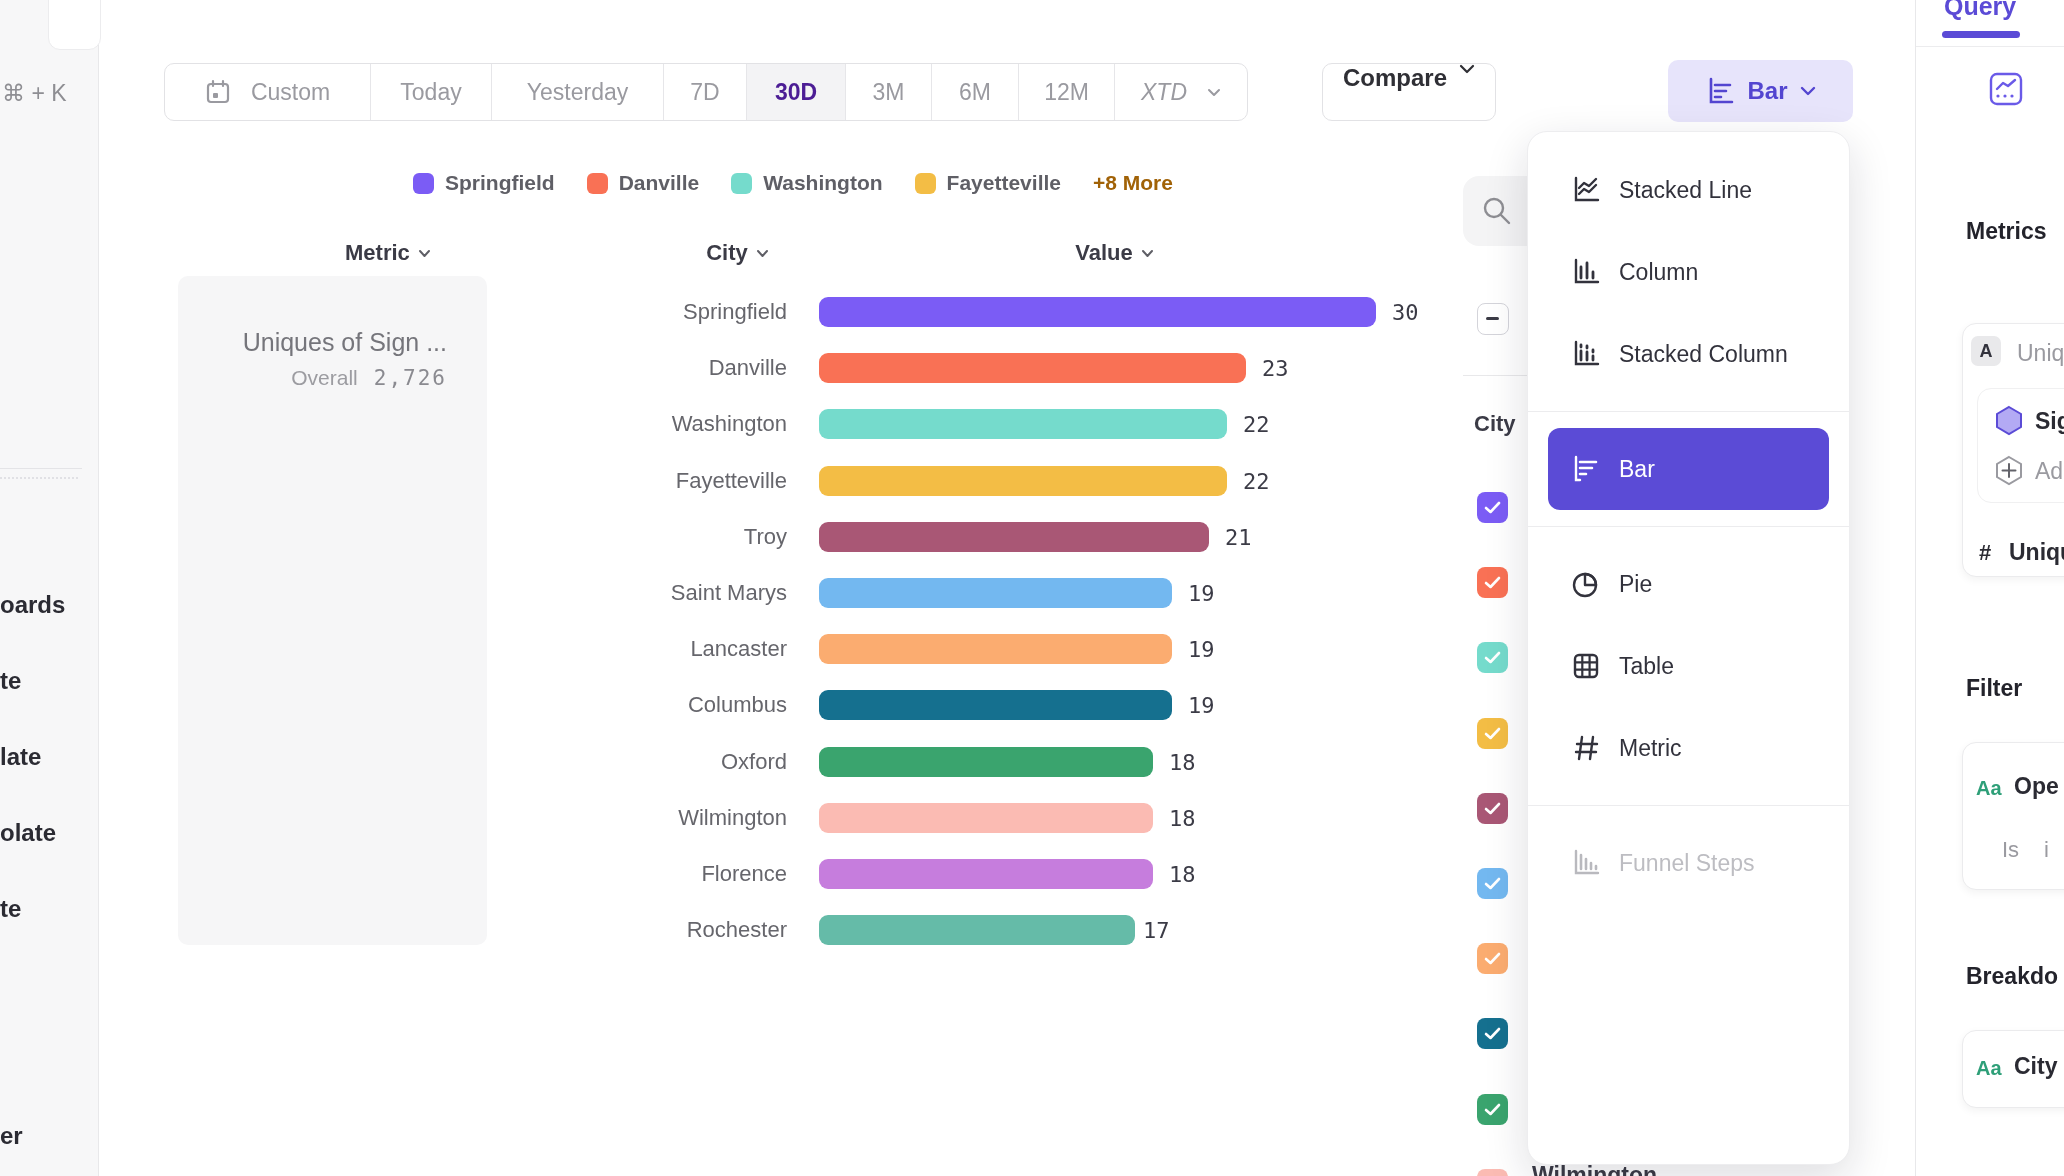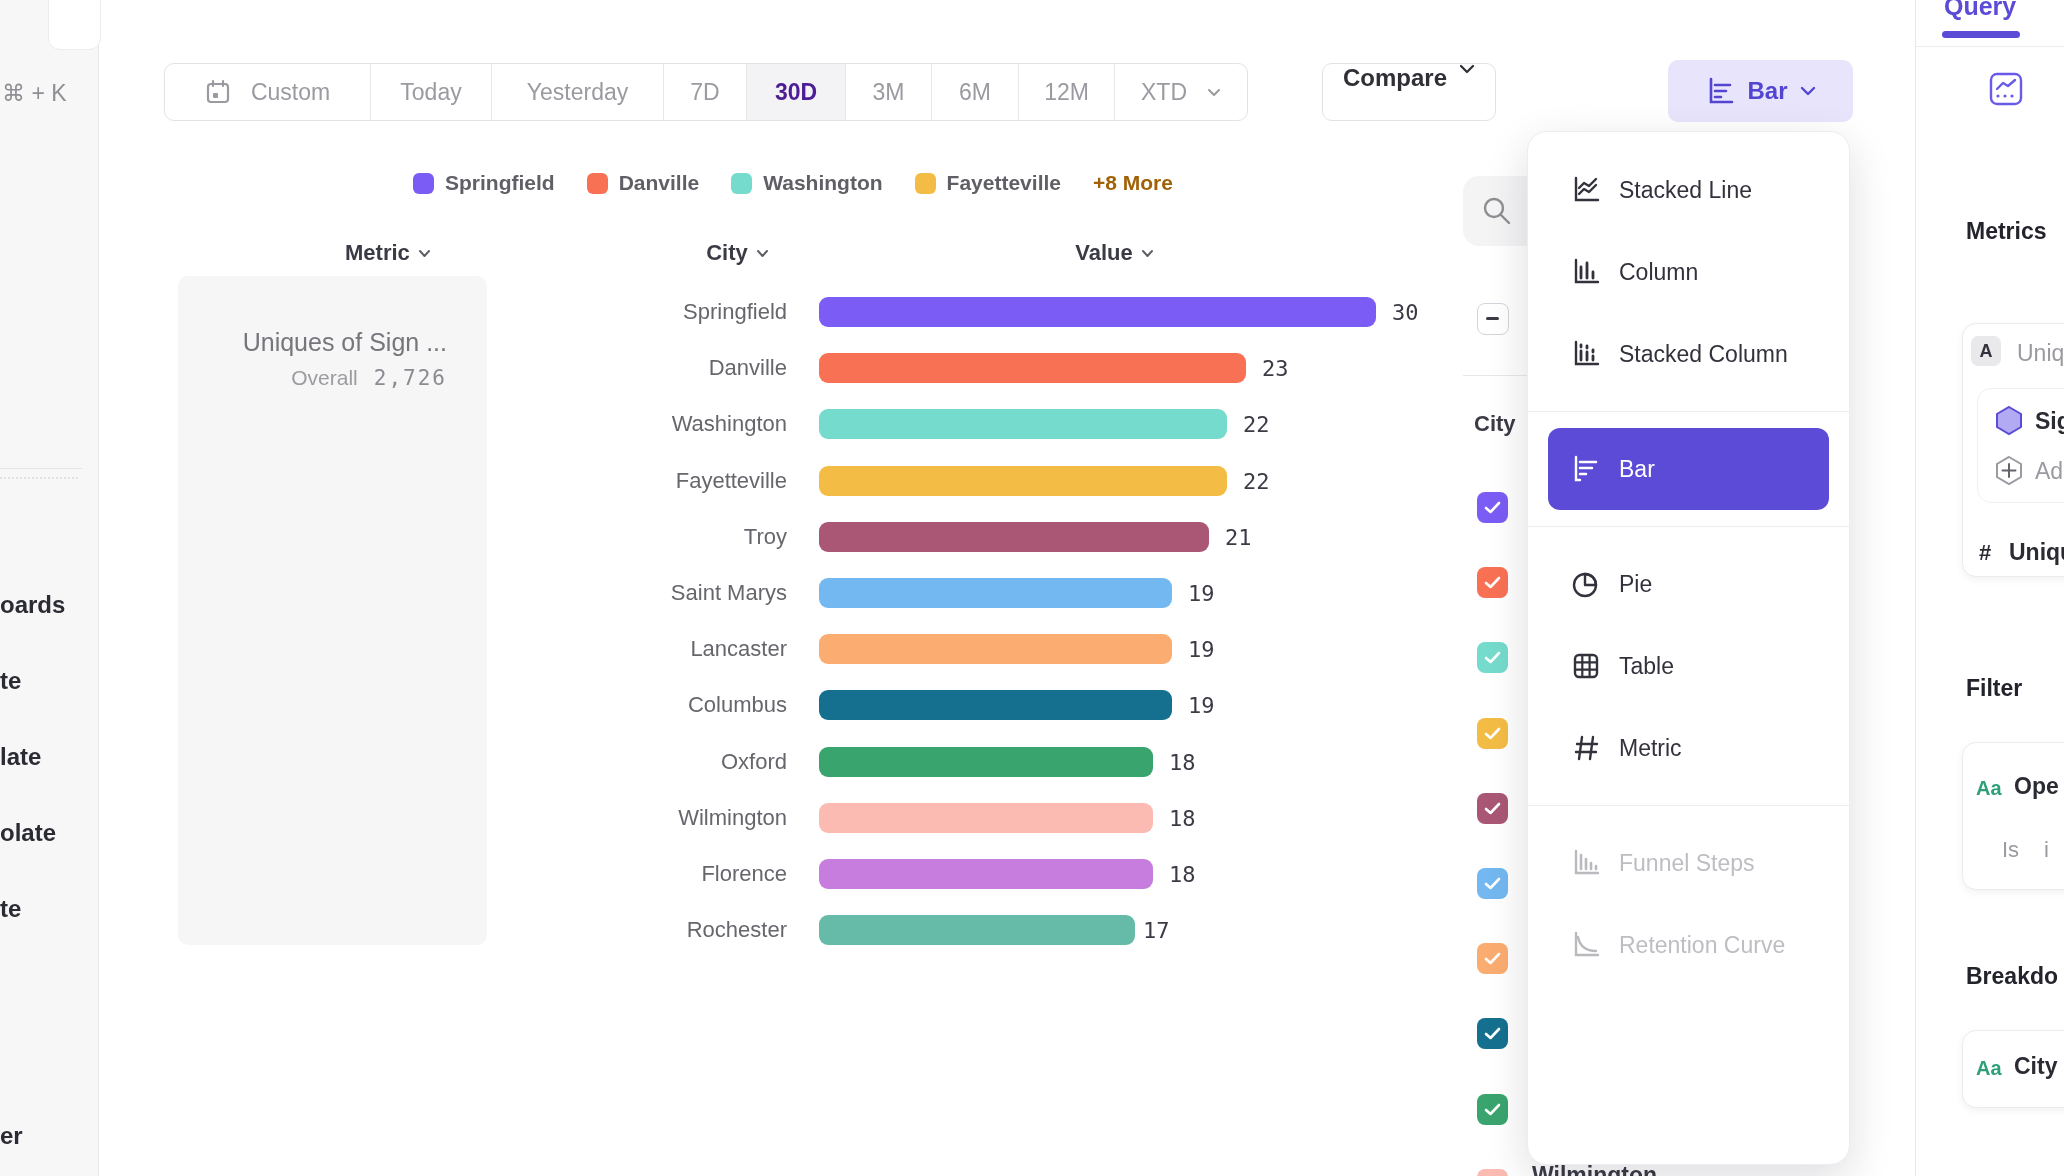--- a/index.html
+++ b/index.html
@@ -11,21 +11,21 @@
   #sidebar{left:0;top:0;width:98px;height:1176px;background:#F7F7F8;border-right:1px solid #E8E8EA;}
   #sidebar-corner-card{left:48px;top:-12px;width:51px;height:60px;background:#fff;border:1px solid #ECECEE;border-radius:12px;}
   #sidebar-shortcut{left:2px;top:80px;font-size:23px;color:#8E8E93;white-space:nowrap;}
   #sidebar-div1{left:0;top:468px;width:82px;border-top:1px solid #E4E4E7;}
   #sidebar-div2{left:0;top:477px;width:78px;border-top:2px dotted #E1E1E5;}
   .side-nav{left:0;width:80px;height:30px;font-size:24px;font-weight:600;color:#2B2B33;white-space:nowrap;overflow:hidden;}
 
   
   #range-group{left:164px;top:63px;height:58px;display:flex;border:1px solid #E2E2E5;border-radius:10px;background:#fff;box-sizing:border-box;}
   .range-seg{display:flex;align-items:center;justify-content:center;gap:20px;font-size:23px;font-weight:500;color:#9A9AA0;border-right:1px solid #E6E6E9;box-sizing:border-box;cursor:pointer;}
-  .range-seg:last-child{border-right:none;border-radius:0 9px 9px 0;}
+  .range-seg:last-child{border-right:none;border-radius:0 9px 9px 0;font-style:italic;}
   .range-seg:first-child{border-radius:9px 0 0 9px;}
   .range-seg.active{background:#F3F3F5;color:#4c1d95;font-weight:700;}
   #compare-btn{left:1322px;top:63px;width:174px;height:58px;border:1px solid #E2E2E5;border-radius:10px;display:flex;align-items:flex-start;justify-content:center;gap:12px;font-size:24px;font-weight:600;color:#2F2F35;box-sizing:border-box;cursor:pointer;background:#fff;}
   #chart-type-btn{left:1668px;top:60px;width:185px;height:62px;background:#E7E4FB;border-radius:10px;display:flex;align-items:center;justify-content:center;gap:12px;font-size:24px;font-weight:700;color:#5345D0;cursor:pointer;}
 
   
   #legend{left:413px;top:170px;height:26px;display:flex;align-items:center;gap:32px;}
   .legend-item{display:flex;align-items:center;gap:11px;font-size:21px;font-weight:600;color:#5F5F66;}
   .legend-swatch{width:21px;height:21px;border-radius:6px;}
   #legend-more{font-size:21px;font-weight:600;color:#a16207;}
@@ -377,27 +377,20 @@
         <span>Metric</span>
       </div>
       <div class="menu-divider"></div>
       <div class="menu-item disabled">
         <svg class="menu-icon" viewBox="0 0 30 30">
           <path d="M5 3 V25 H27" fill="none" stroke="#B9B9BE" stroke-width="2.4" stroke-linecap="round"></path>
           <path d="M10 7 V21 M15 11 V21 M20 15 V21 M25 18 V21" stroke="#B9B9BE" stroke-width="2.6" stroke-linecap="round"></path>
         </svg>
         <span>Funnel Steps</span>
       </div>
-      <div class="menu-item disabled">
-        <svg class="menu-icon" viewBox="0 0 30 30">
-          <path d="M5 3 V25 H27" fill="none" stroke="#B9B9BE" stroke-width="2.4" stroke-linecap="round"></path>
-          <path d="M7 7 C9 17 15 21 25 21" fill="none" stroke="#B9B9BE" stroke-width="2.4" stroke-linecap="round"></path>
-        </svg>
-        <span>Retention Curve</span>
-      </div>
     </div>
 
   <div id="query-panel" class="abs">
     <div id="query-tab">Query</div>
     <div id="query-tab-underline"></div>
     <div id="query-panel-divider"></div>
     <svg id="insights-icon" width="34" height="34" viewBox="0 0 34 34">
       <rect x="2" y="2" width="30" height="30" rx="6" fill="none" stroke="#6A5AE8" stroke-width="2.4"></rect>
       <path d="M8 17 L14 11 L19 14 L26 8" fill="none" stroke="#6A5AE8" stroke-width="2.4" stroke-linecap="round" stroke-linejoin="round"></path>
       <circle cx="9" cy="24" r="1.6" fill="#6A5AE8"></circle>

